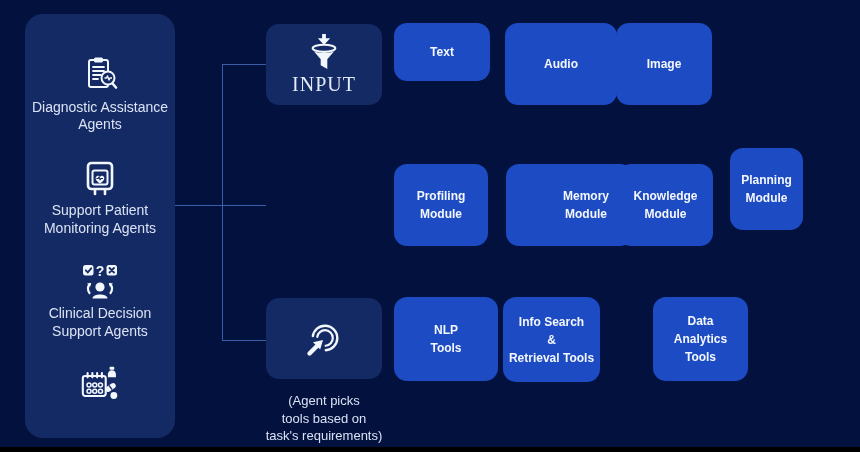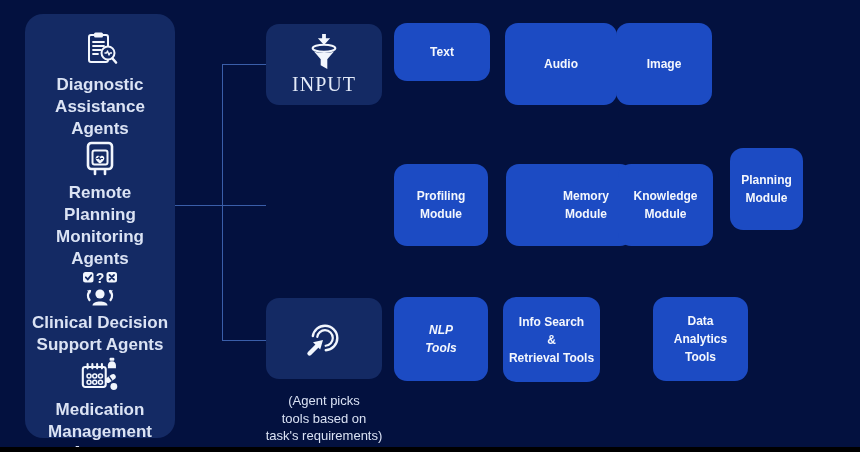--- a/index.html
+++ b/index.html
@@ -13,21 +13,21 @@
   
   #sidebar{
     position:absolute;left:25px;top:14px;width:150px;height:424px;
     background:#142a64;border-radius:18px;box-sizing:border-box;
     padding:13px 6px 8px;display:flex;flex-direction:column;align-items:center;
     text-align:center;
   }
   .sb-title{font-size:14px;font-weight:700;color:#ffffff;line-height:1.3;}
   .sb-items{flex:1;width:100%;display:flex;flex-direction:column;justify-content:space-evenly;align-items:center;margin-top:4px;}
   .sb-item{display:flex;flex-direction:column;align-items:center;gap:3px;}
-  .sb-label{font-size:17px;color:#dbe3f4;line-height:1.28;font-weight:bold;}
+  .sb-label{font-size:14px;color:#dbe3f4;line-height:1.28;}
   
   .line{position:absolute;background:#3a5ea9;}
   
   .stage{
     position:absolute;width:116px;height:81px;background:#142a64;border-radius:13px;
     display:flex;flex-direction:column;align-items:center;justify-content:center;gap:1px;
   }
   .stage-label{font-size:20px;color:#e3eaf8;letter-spacing:1px;font-family:Liberation Serif, serif;}
   
   .mbox{
@@ -75,21 +75,21 @@
         <span>
           <svg width="40" height="40" viewBox="0 0 40 40">
             <rect x="8" y="4" width="24" height="26" rx="3.5" fill="none" stroke="#f2f6fd" stroke-width="2.6"></rect>
             <rect x="12.5" y="11.5" width="15" height="14" rx="2" fill="none" stroke="#f2f6fd" stroke-width="2"></rect>
             <path d="M20 24.5 c-3.4-2.4-5.3-4.6-3.8-6.8 c1.1-1.6 3-1 3.8 .4 c.8-1.4 2.7-2 3.8-.4 c1.5 2.2-.4 4.4-3.8 6.8 z" fill="#f2f6fd"></path>
             <path d="M16.3 19.5 h1.8 l.9-1.4 l1.1 2.6 l.9-1.2 h2" fill="none" stroke="#142a64" stroke-width="1.2" stroke-linejoin="round"></path>
             <line x1="15" y1="31.5" x2="15" y2="35" stroke="#f2f6fd" stroke-width="2.6" stroke-linecap="round"></line>
             <line x1="25" y1="31.5" x2="25" y2="35" stroke="#f2f6fd" stroke-width="2.6" stroke-linecap="round"></line>
           </svg>
         </span>
-        <span class="sb-label ml">Remote Planning
+        <span class="sb-label ml">Support Patient
 Monitoring Agents</span>
       </div>
 
       <div class="sb-item">
         <span>
           <svg width="40" height="40" viewBox="0 0 40 40">
             <rect x="3" y="3" width="10.5" height="10.5" rx="2.5" fill="#f2f6fd"></rect>
             <path d="M5.8 8.3 l2 2 l3.4-4" stroke="#142a64" stroke-width="1.8" fill="none" stroke-linecap="round"></path>
             <text x="20" y="13.5" font-size="14" font-weight="bold" fill="#f2f6fd" text-anchor="middle" font-family="Liberation Sans, sans-serif">?</text>
             <rect x="26.5" y="3" width="10.5" height="10.5" rx="2.5" fill="#f2f6fd"></rect>
@@ -126,22 +126,20 @@
             </g>
             <rect x="32" y="1" width="5" height="3" rx="1" fill="#f2f6fd"></rect>
             <path d="M34.5 4.5 c2.6 0 4.2 1.9 4.2 4.2 v3.3 h-8.4 v-3.3 c0-2.3 1.6-4.2 4.2-4.2 z" fill="#f2f6fd"></path>
             <g transform="rotate(-35 33 22.5)">
               <rect x="27" y="19.8" width="12" height="5.6" rx="2.8" fill="#f2f6fd"></rect>
               <line x1="33" y1="19.8" x2="33" y2="25.4" stroke="#142a64" stroke-width="1.4"></line>
             </g>
             <circle cx="36.5" cy="31" r="3.6" fill="#f2f6fd"></circle>
           </svg>
         </span>
-        <span class="sb-label ml">Medication
-Management Agents</span>
       </div>
 
     </div>
   </div>
 
   <div class="line" style="left:175px;top:205px;width:47px;height:1px;"></div>
   <div class="line" style="left:222px;top:64px;width:1px;height:276px;"></div>
   <div class="line" style="left:222px;top:64px;width:44px;height:1px;"></div>
   <div class="line" style="left:222px;top:205px;width:44px;height:1px;"></div>
   <div class="line" style="left:222px;top:340px;width:44px;height:1px;"></div>
@@ -189,21 +187,21 @@
   </div>
   <div class="mbox" style="left:618px;top:164px;width:95px;height:82px;">
     <span class="ml">Knowledge
 Module</span>
   </div>
   <div class="mbox" style="left:730px;top:148px;width:73px;height:82px;">
     <span class="ml">Planning
 Module</span>
   </div>
 
-  <div class="mbox" style="left:394px;top:297px;width:94px;height:84px;font-style:italic;">
+  <div class="mbox" style="left:394px;top:297px;width:104px;height:84px;">
     <span class="ml">NLP
 Tools</span>
   </div>
   <div class="mbox" style="left:503px;top:297px;width:97px;height:85px;">
     <span class="ml">Info Search
 &amp;
 Retrieval Tools</span>
   </div>
   <div class="mbox" style="left:653px;top:297px;width:95px;height:84px;">
     <span class="ml">Data

